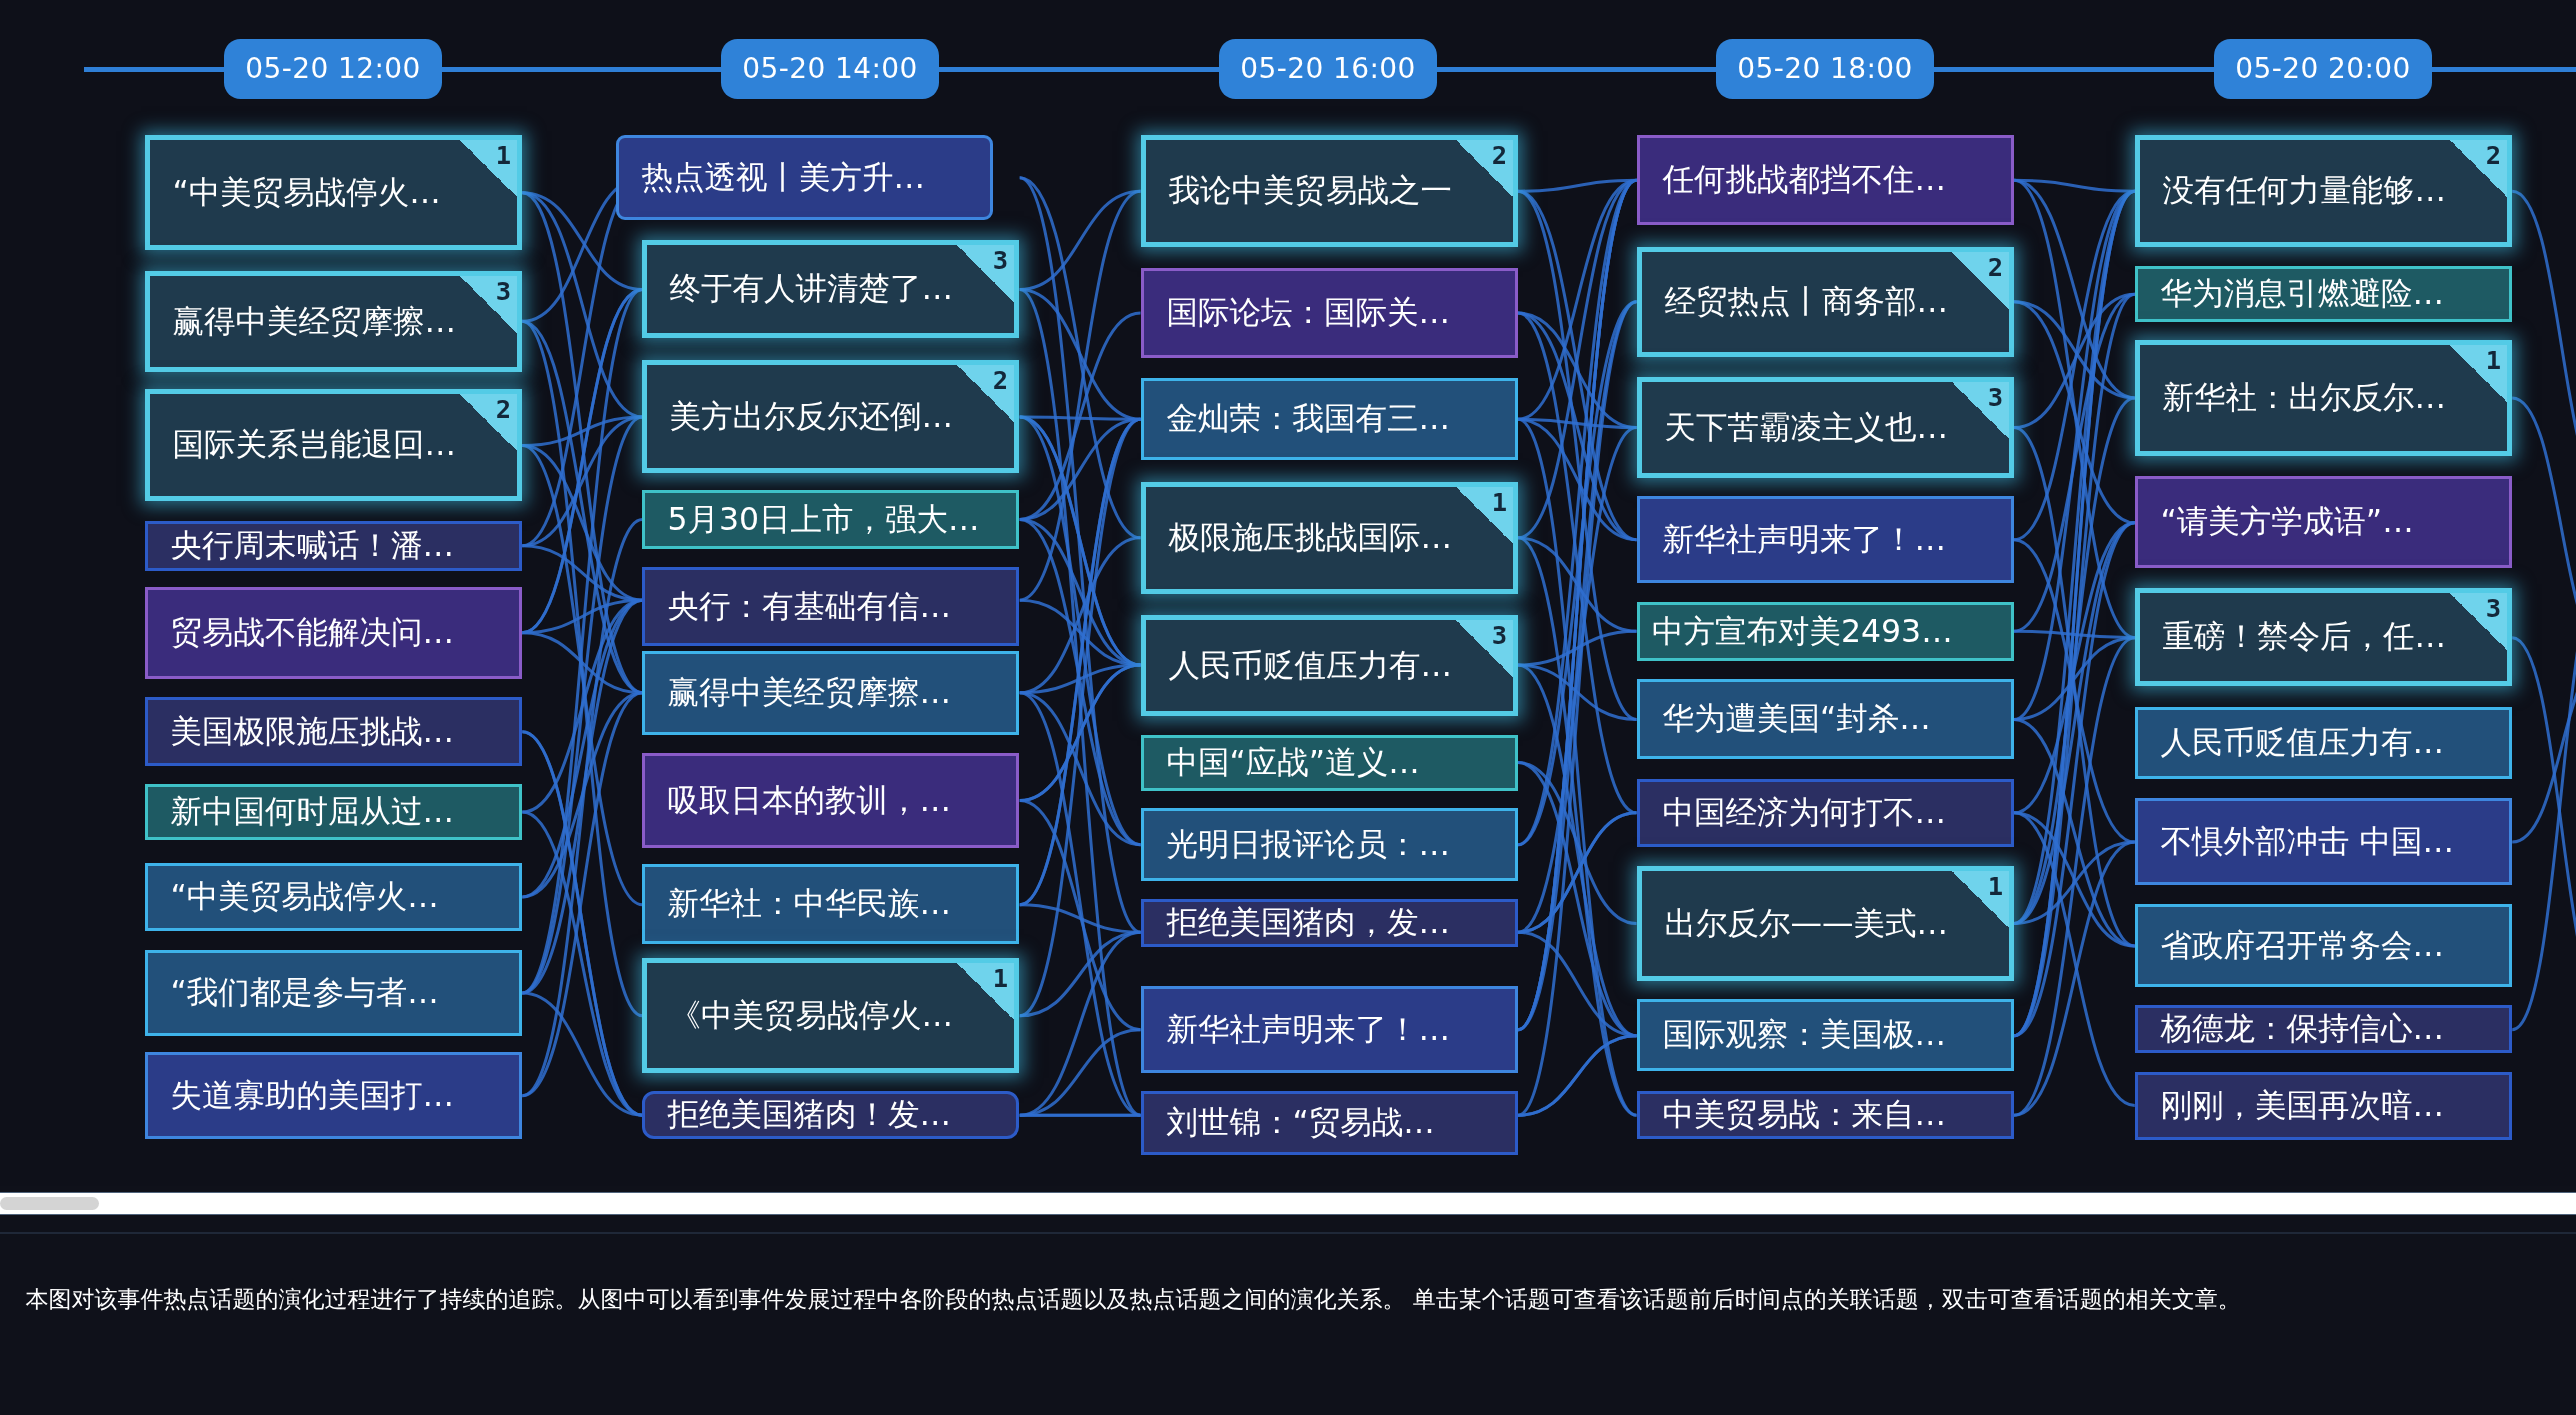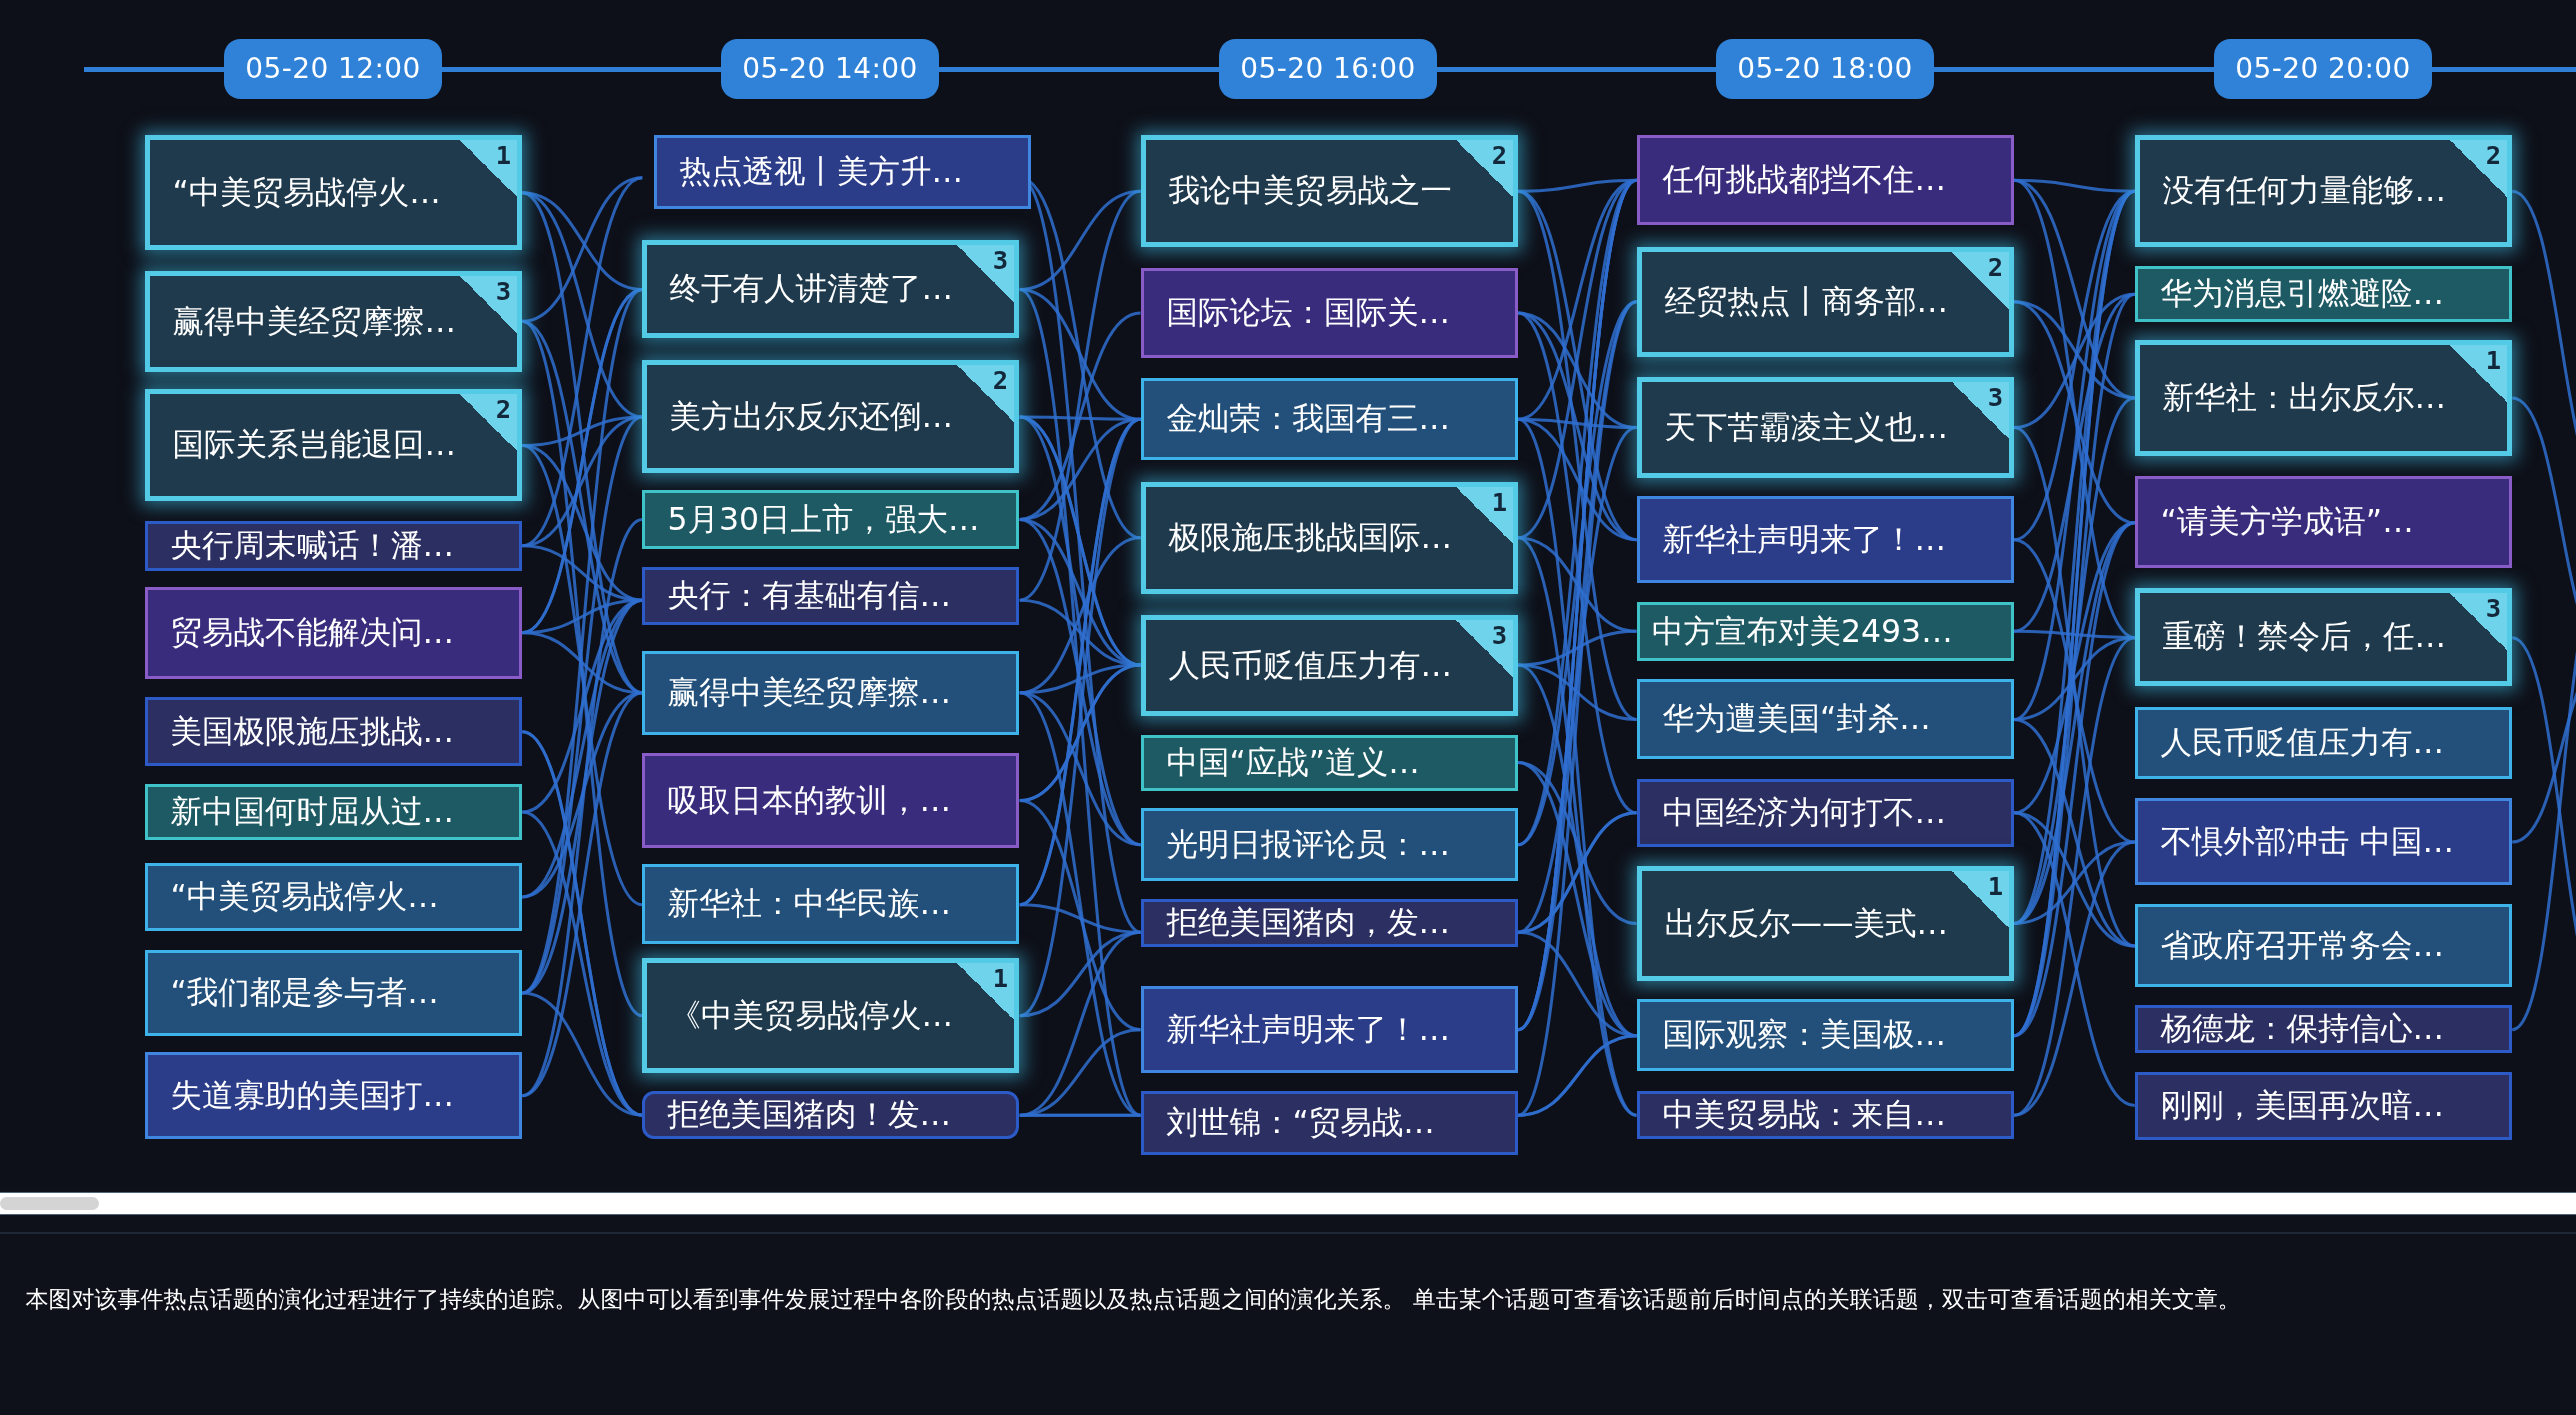--- a/index.html
+++ b/index.html
@@ -234,39 +234,39 @@
       </div>
       <div class="card v-steel" style="left: 145px; top: 863px; height: 68px;">
         <span class="label">“中美贸易战停火…</span>
       </div>
       <div class="card v-steel" style="left: 145px; top: 950px; height: 86px;">
         <span class="label">“我们都是参与者…</span>
       </div>
       <div class="card v-blue" style="left: 145px; top: 1052px; height: 87px;">
         <span class="label">失道寡助的美国打…</span>
       </div>
-      <div class="card v-blue" style="left: 654px; top: 135px; height: 74px;">
+      <div class="card v-blue" style="left: 616px; top: 135px; height: 85px; border-radius: 9px;">
         <span class="label">热点透视丨美方升…</span>
       </div>
       <div class="card v-hot" style="left: 642px; top: 240px; height: 98px;">
         <div class="rank">
           <span>3</span>
         </div>
         <span class="label">终于有人讲清楚了…</span>
       </div>
       <div class="card v-hot" style="left: 642px; top: 360px; height: 113px;">
         <div class="rank">
           <span>2</span>
         </div>
         <span class="label">美方出尔反尔还倒…</span>
       </div>
       <div class="card v-teal" style="left: 642px; top: 490px; height: 59px;">
         <span class="label">5月30日上市，强大…</span>
       </div>
-      <div class="card v-navy" style="left: 642px; top: 567px; height: 58px;">
+      <div class="card v-navy" style="left: 642px; top: 567px; height: 79px;">
         <span class="label">央行：有基础有信…</span>
       </div>
       <div class="card v-steel" style="left: 642px; top: 651px; height: 84px;">
         <span class="label">赢得中美经贸摩擦…</span>
       </div>
       <div class="card v-purple" style="left: 642px; top: 753px; height: 95px;">
         <span class="label">吸取日本的教训，…</span>
       </div>
       <div class="card v-steel" style="left: 642px; top: 864px; height: 80px;">
         <span class="label">新华社：中华民族…</span>

